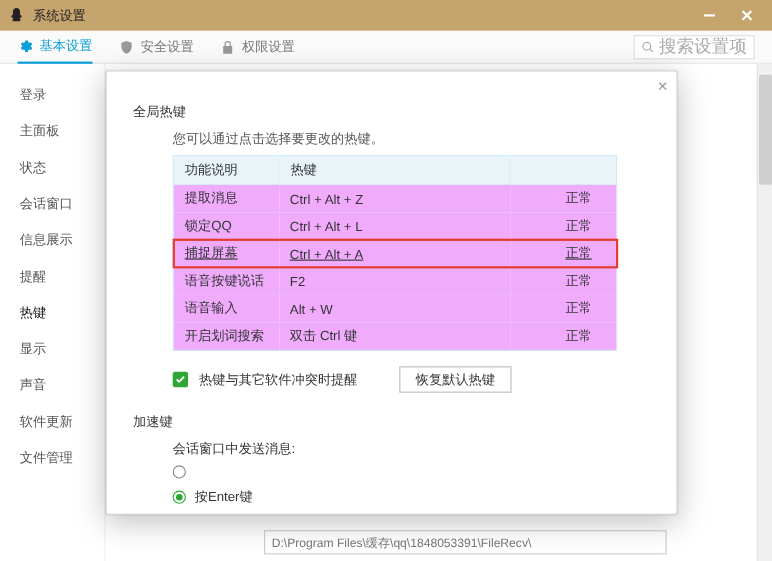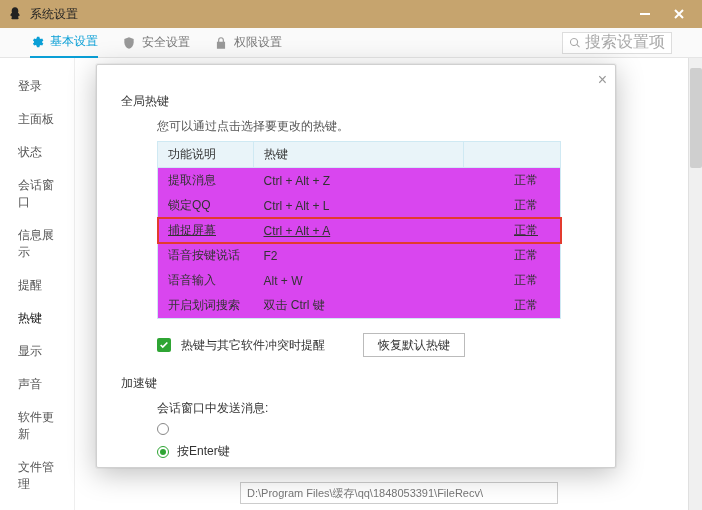--- a/index.html
+++ b/index.html
@@ -6,55 +6,55 @@
   html, body { margin:0; padding:0; }
   body { width:702px; height:510px; background:#fff; overflow:hidden; font-size:12px; color:#333; }
 
   .titlebar { height:28px; background:#c6a46e; display:flex; align-items:center; padding:10px 6px; }
   .titlebar .logo { width:18px; height:18px; display:flex; align-items:center; justify-content:center; }
   .titlebar .logo svg { width:16px; height:16px; }
   .titlebar .title { margin-left:6px; font-size:12px; color:#222; }
   .titlebar .spacer { flex:1; }
   .tbtn { width:34px; height:28px; display:flex; align-items:center; justify-content:center; color:#fff; cursor:pointer; }
 
-  .tabs { height:30px; border-bottom:1px solid #e5e5e5; display:flex; align-items:center; padding:0 30px; gap:24px; background:#fafafa; color:#777; position:relative;}
+  .tabs { height:30px; border-bottom:1px solid #e5e5e5; display:flex; align-items:center; padding:0 16px; gap:24px; background:#fafafa; color:#777; position:relative;}
   .tabs .spacer { flex:1; }
   .tab { display:flex; align-items:center; gap:6px; height:30px; cursor:pointer; }
   .tab .ticon { display:flex; }
   .tab.active { color:#0a9fd6; border-bottom:2px solid #0a9fd6; }
   .searchbox { display:flex; align-items:center; gap:4px; font-size:16px; color:#aaa; border:1px solid #ddd; height:22px; padding:0 6px; background:#fff; }
 
   .maingrid { display:flex; height:calc(510px - 28px - 30px); position:relative; }
-  .sidebar { width:75px; border-right:1px solid #eee; padding:12px 0; display:flex; flex-direction:column; gap:0; }
+  .sidebar { width:96px; border-right:1px solid #eee; padding:12px 0; display:flex; flex-direction:column; gap:0; }
   .sitem { padding:8px 18px; color:#555; cursor:pointer; }
   .sitem.active { color:#111; }
 
   .content { flex:1; position:relative; }
 
   
-  .pathbox { position:absolute; left:240px; bottom:6px; width:318px; height:22px; border:1px solid #ccc; background:#fff; display:flex; align-items:center; padding:0 6px; color:#777; font-size:11px; }
+  .pathbox { position:absolute; left:240px; bottom:6px; width:366px; height:22px; border:1px solid #ccc; background:#fff; display:flex; align-items:center; padding:0 6px; color:#777; font-size:11px; }
 
   .scrolltrack { position:absolute; right:0; top:58px; width:14px; bottom:0; background:#f0f0f0; border-left:1px solid #e0e0e0; }
   .scrollthumb { position:absolute; width:12px; left:1px; top:10px; height:100px; background:#cfcfcf; border-radius:2px; }
 
   
   .modal { position:absolute; left:96px; top:64px; width:520px; height:404px; background:#fff; border:1px solid #d0d0d0; border-radius:2px; box-shadow:0 6px 28px rgba(0,0,0,.25), 0 0 0 1px rgba(0,0,0,.04); z-index:20; padding:28px 24px 18px 24px; }
   .modal .close { position:absolute; right:8px; top:6px; font-size:16px; color:#999; cursor:pointer; }
   .section-title { font-size:12px; color:#333; margin-bottom:8px; }
   .section-desc { font-size:12px; color:#555; margin:0 0 6px 36px; }
   .indent { margin-left:36px; }
 
   .hk-table { border:1px solid #cfe9f3; border-collapse:collapse; width:404px; background:#f5fbfd; margin-top:2px; }
   .hk-table th { text-align:left; font-weight:normal; background:#e9f4f9; padding:4px 10px; color:#333; border-bottom:1px solid #cfe9f3; position:relative;}
   .hk-table th.col-func { width:96px; border-right:1px solid #cfe9f3; }
   .hk-table th.col-key { width:210px; border-right:1px solid #cfe9f3; }
   .hk-table th.col-stat { }
   .hk-table tbody td { padding:4px 10px; color:#333; }
   .hk-table tbody tr td:last-child { text-align:right; padding-right:22px; }
-  .hk-table tbody tr { background:#d946ef; }
+  .hk-table tbody tr { background:#f0abfc; }
   .hk-table tbody tr.highlight { outline:2px solid #e33b2e; outline-offset:-1px;text-decoration:underline; }
 
   .conflictline { display:flex; align-items:center; gap:10px; margin-top:14px; }
   .chk { width:14px; height:14px; background:#2fa534; border-radius:2px; display:inline-flex; align-items:center; justify-content:center; }
   .chk svg { width:10px; height:10px; }
   .btn { border:1px solid #bbb; background:#fff; height:24px; padding:0 14px; cursor:pointer; font-size:12px; color:#333; margin-left:28px;}
 
   .radios { margin-left:36px; margin-top:6px; display:flex; flex-direction:column; gap:8px; }
   .radio { display:flex; align-items:center; gap:8px; cursor:pointer; }
   .rdot { width:12px; height:12px; border:1px solid #888; border-radius:50%; background:#fff; position:relative; }

